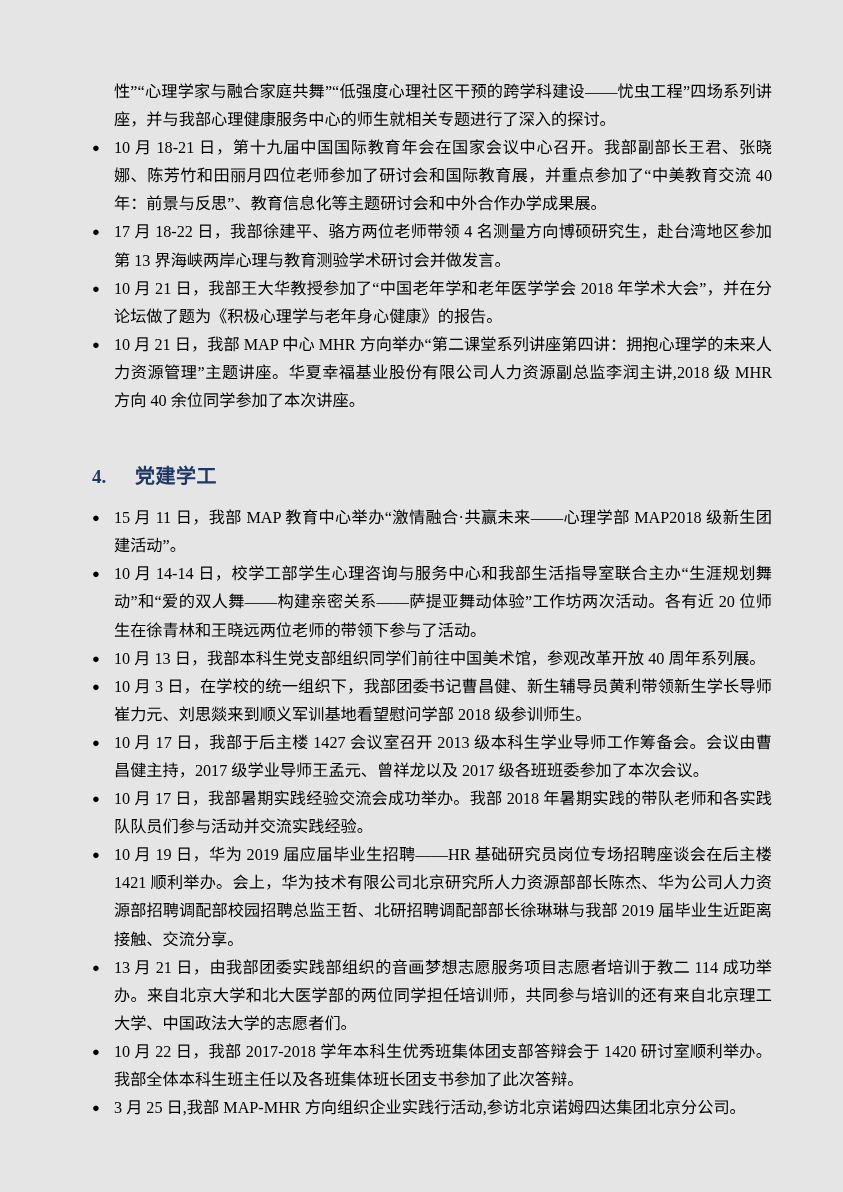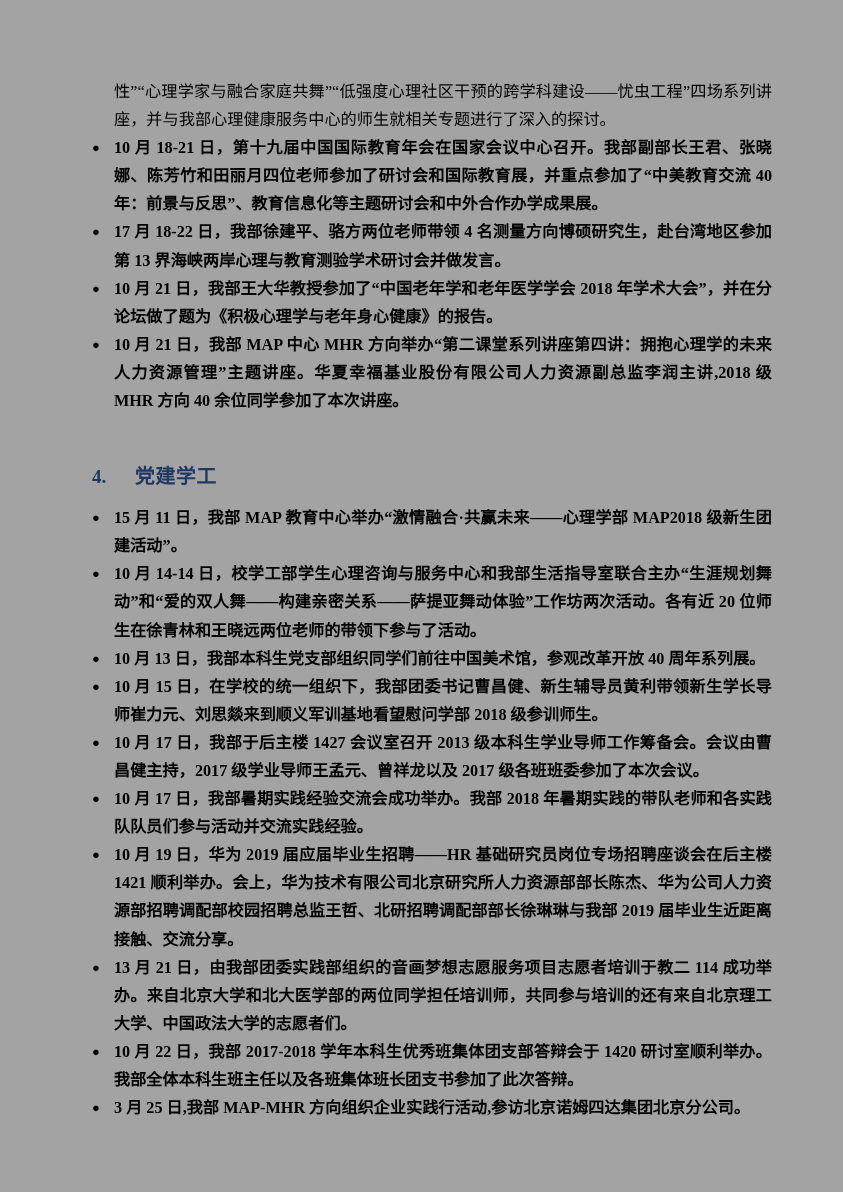--- a/index.html
+++ b/index.html
@@ -13,21 +13,21 @@
     height: 1192px;
     overflow: hidden;
     font-family: "Liberation Serif", "DejaVu Serif", serif;
     color: #000000;
     -webkit-font-smoothing: antialiased;
   }
   .page {
     position: relative;
     width: 843px;
     height: 1192px;
-    background: #a3a3a3;
+    background: #e5e5e5;
     box-sizing: border-box;
     padding: 78px 62px 70px 92px;
   }
   .doc-body {
     width: 680px;
   }
 
   
   .para {
     font-size: 16.2px;
@@ -62,21 +62,20 @@
     left: 0px;
     top: 0px;
     width: 14px;
     line-height: 28.1px;
     font-size: 13px;
     color: #000000;
     text-align: left;
   }
   ul.bullets > li .li-text {
     display: block;
-    font-weight: bold;
   }
 
   
   .section-heading {
     display: flex;
     align-items: baseline;
     color: #1F3864;
     margin: 0;
     padding: 0;
     font-weight: bold;
@@ -144,21 +143,21 @@
       <li>
         <span class="bullet-marker">●</span>
         <span class="li-text">10 月 14-14 日，校学工部学生心理咨询与服务中心和我部生活指导室联合主办“生涯规划舞动”和“爱的双人舞——构建亲密关系——萨提亚舞动体验”工作坊两次活动。各有近 20 位师生在徐青林和王晓远两位老师的带领下参与了活动。</span>
       </li>
       <li>
         <span class="bullet-marker">●</span>
         <span class="li-text">10 月 13 日，我部本科生党支部组织同学们前往中国美术馆，参观改革开放 40 周年系列展。</span>
       </li>
       <li>
         <span class="bullet-marker">●</span>
-        <span class="li-text">10 月 15 日，在学校的统一组织下，我部团委书记曹昌健、新生辅导员黄利带领新生学长导师崔力元、刘思燚来到顺义军训基地看望慰问学部 2018 级参训师生。</span>
+        <span class="li-text">10 月 3 日，在学校的统一组织下，我部团委书记曹昌健、新生辅导员黄利带领新生学长导师崔力元、刘思燚来到顺义军训基地看望慰问学部 2018 级参训师生。</span>
       </li>
       <li>
         <span class="bullet-marker">●</span>
         <span class="li-text">10 月 17 日，我部于后主楼 1427 会议室召开 2013 级本科生学业导师工作筹备会。会议由曹昌健主持，2017 级学业导师王孟元、曾祥龙以及 2017 级各班班委参加了本次会议。</span>
       </li>
       <li>
         <span class="bullet-marker">●</span>
         <span class="li-text">10 月 17 日，我部暑期实践经验交流会成功举办。我部 2018 年暑期实践的带队老师和各实践队队员们参与活动并交流实践经验。</span>
       </li>
       <li>

